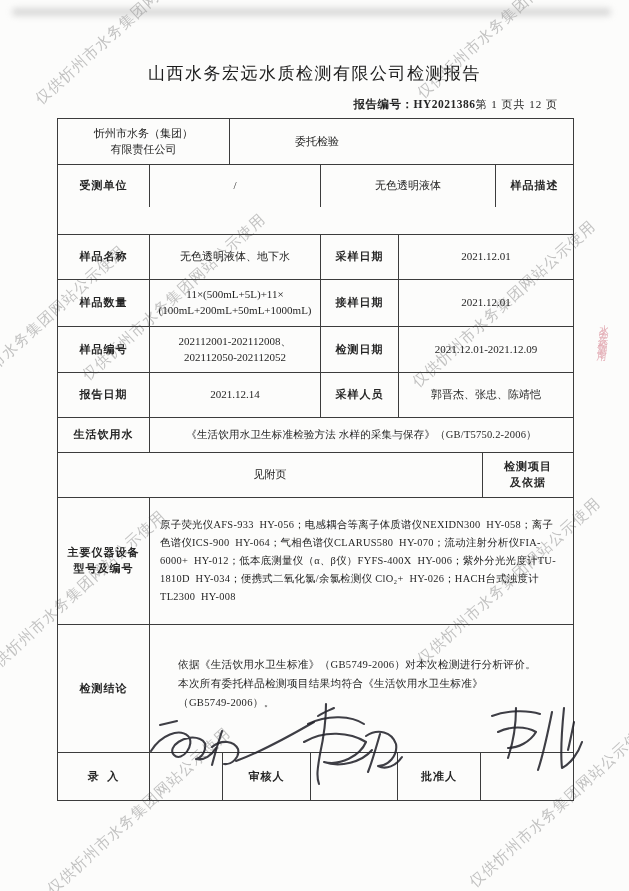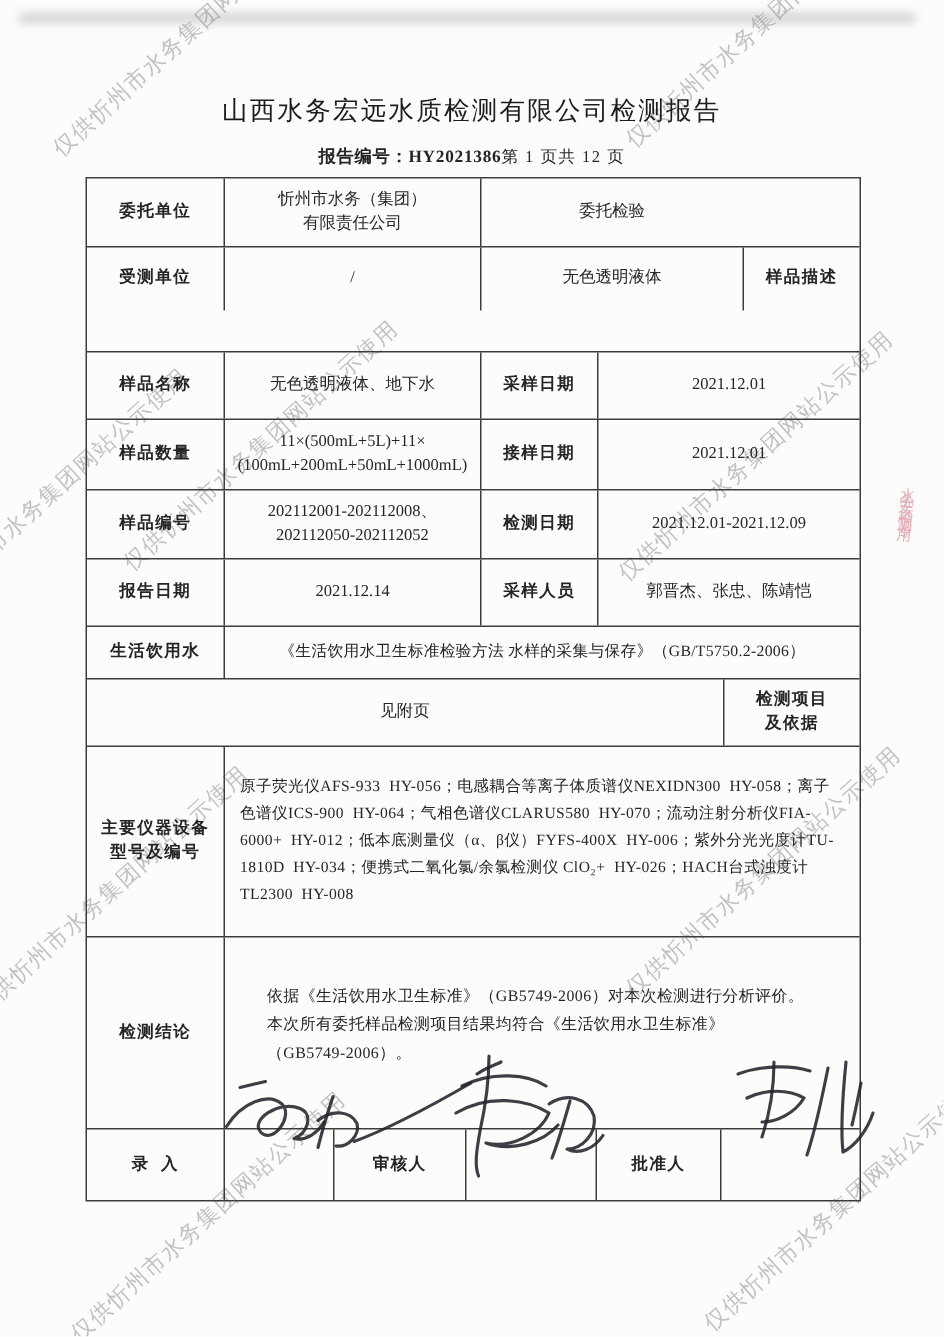--- a/index.html
+++ b/index.html
@@ -21,22 +21,22 @@
   .wm5{left:85px;top:368px;}  .wm6{left:-15px;top:665px;}
   .wm7{left:420px;top:652px;} .wm8{left:50px;top:882px;}
   .wm9{left:472px;top:875px;}
   
   .edge-seal{position:absolute;left:592px;top:316px;height:130px;
     writing-mode:vertical-rl;font-size:10px;letter-spacing:4px;
     color:#c2455a;opacity:.42;transform:rotate(5deg);}
   
   .title{position:absolute;left:0;right:0;top:62px;text-align:center;
     font-size:17px;font-weight:normal;letter-spacing:1.5px;color:#1c1c1c;}
-  .meta{position:absolute;left:57px;right:57px;top:97px;display:flex;
-    justify-content:center;align-items:baseline;font-size:11.5px;}
+  .meta{position:absolute;left:57px;right:71px;top:97px;display:flex;
+    justify-content:flex-end;align-items:baseline;font-size:11.5px;}
   .meta .left{font-weight:bold;letter-spacing:.5px;}
   .meta .right{font-size:11px;letter-spacing:1px;}
   
   .doc-table{position:absolute;left:57px;top:118px;width:515px;
     border:1px solid #3c3c3c;box-sizing:content-box;}
   .trow{display:flex;border-top:1px solid #3c3c3c;}
   .trow:first-child{border-top:none;}
   .cell{box-sizing:border-box;border-left:1px solid #3c3c3c;
     display:flex;align-items:center;justify-content:center;
     font-size:11px;line-height:1.45;text-align:center;
@@ -87,21 +87,20 @@
   <div class="title">山西水务宏远水质检测有限公司检测报告</div>
 
   <div class="meta">
     <span class="left"><span>报告编号：</span><span>HY2021386</span></span>
     <span class="right">第 1 页共 12 页</span>
   </div>
 
   <div class="doc-table">
 
     <div class="trow r1">
-      <div class="cell lab c1">委托单位</div>
       <div class="cell c2">忻州市水务（集团）
 有限责任公司</div>
       <div class="cell c4">委托检验</div>
     </div>
 
     <div class="trow r2">
       <div class="cell lab c1">受测单位</div>
       <div class="cell c2">/</div>
       <div class="cell c4">无色透明液体</div>
       <div class="cell lab c3">样品描述</div>

